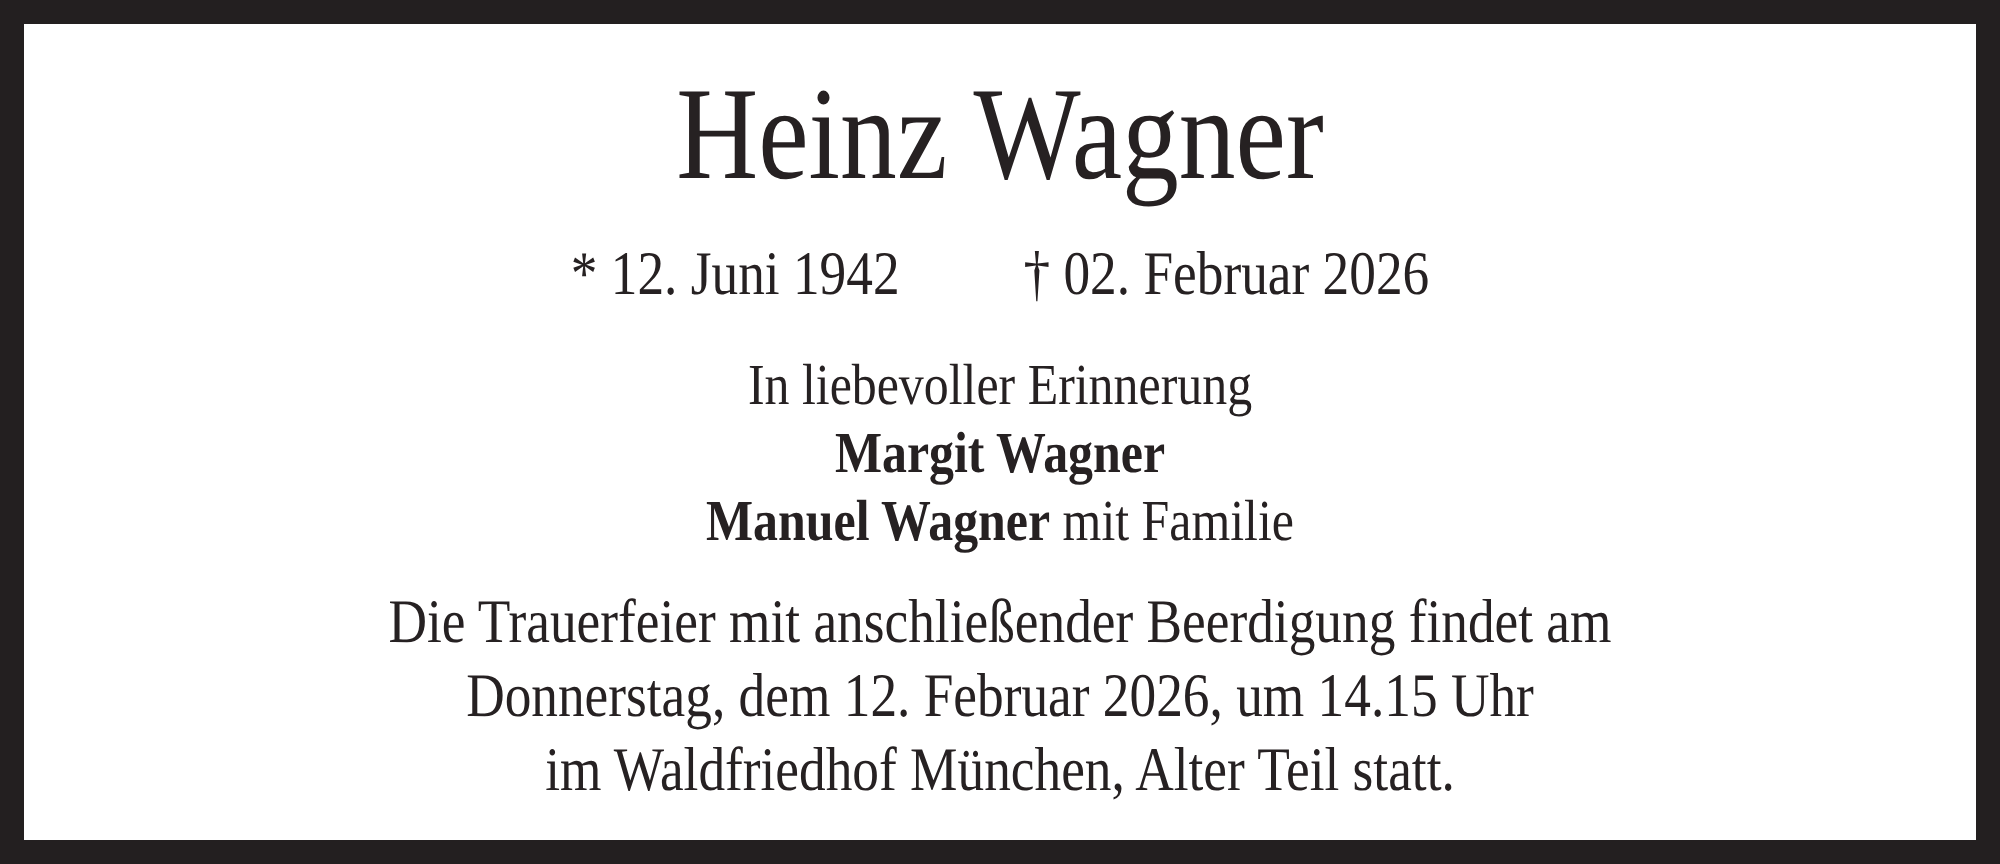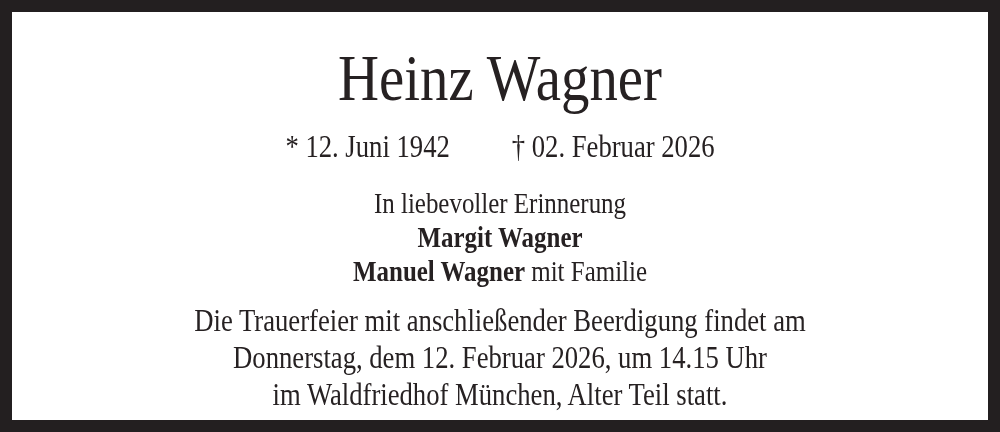--- a/index.html
+++ b/index.html
@@ -17,21 +17,21 @@
   }
   .obituary-card {
     width: 100%;
     height: 100%;
     box-sizing: border-box;
     background: #ffffff;
     color: #262122;
     font-family: "Liberation Serif", "DejaVu Serif", serif;
     text-align: center;
     overflow: hidden;
-    padding-top: 35px;
+    padding-top: 25px;
   }
   
   .cond {
     transform: scaleX(0.86);
     transform-origin: 50% 50%;
   }
   .deceased-name {
     font-size: 66px;
     line-height: 62px;
     white-space: nowrap;

